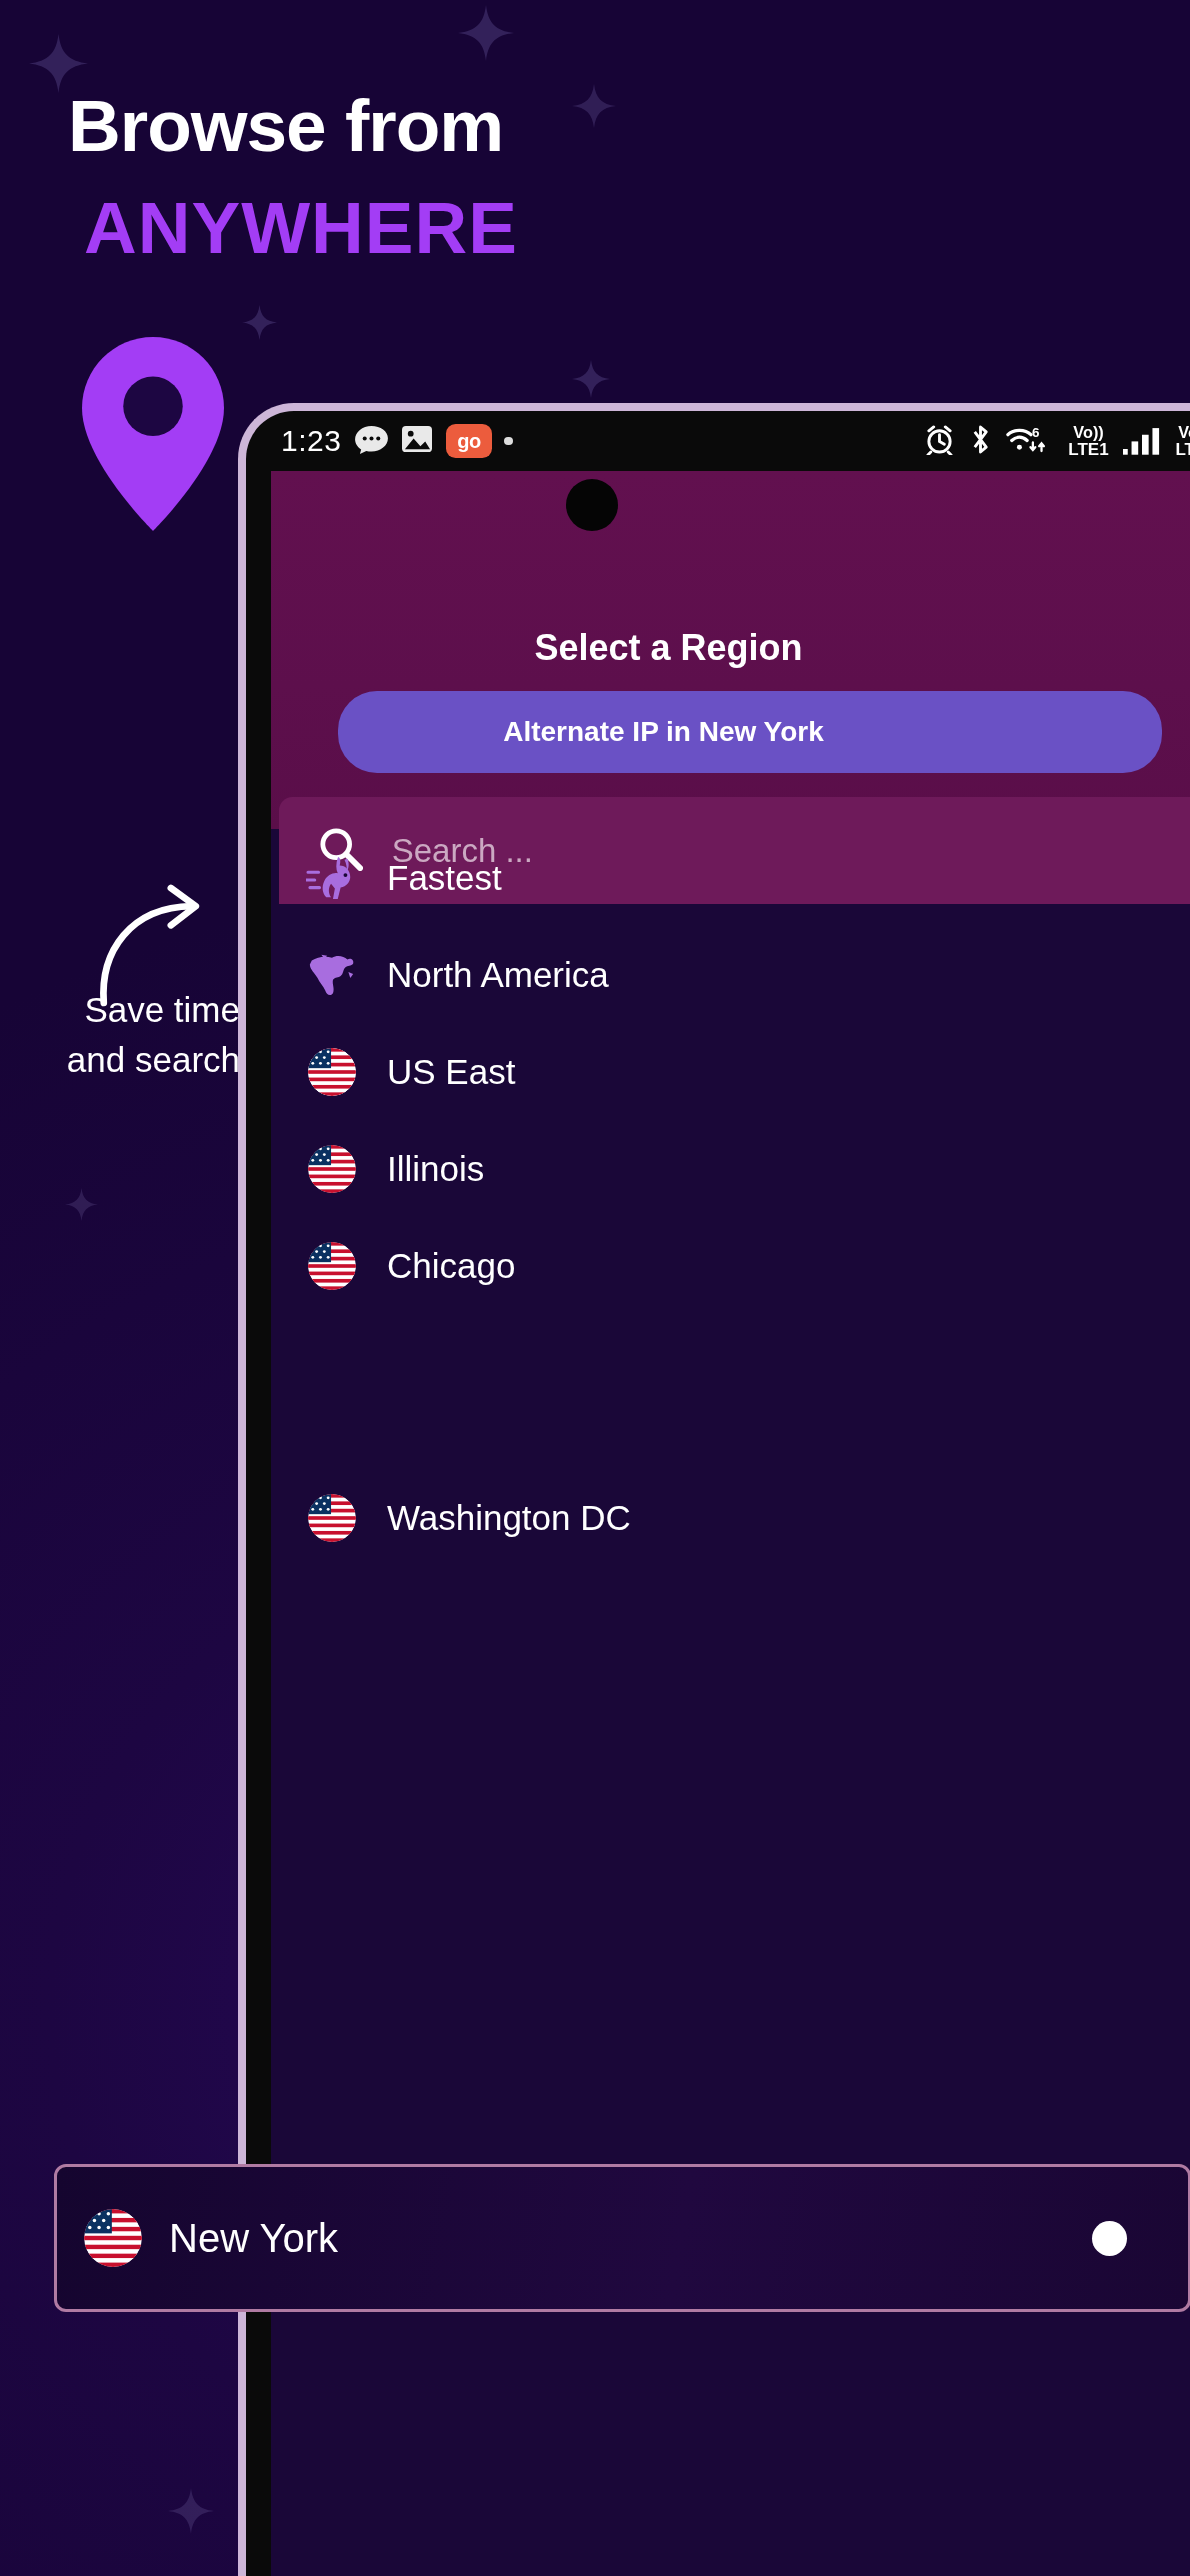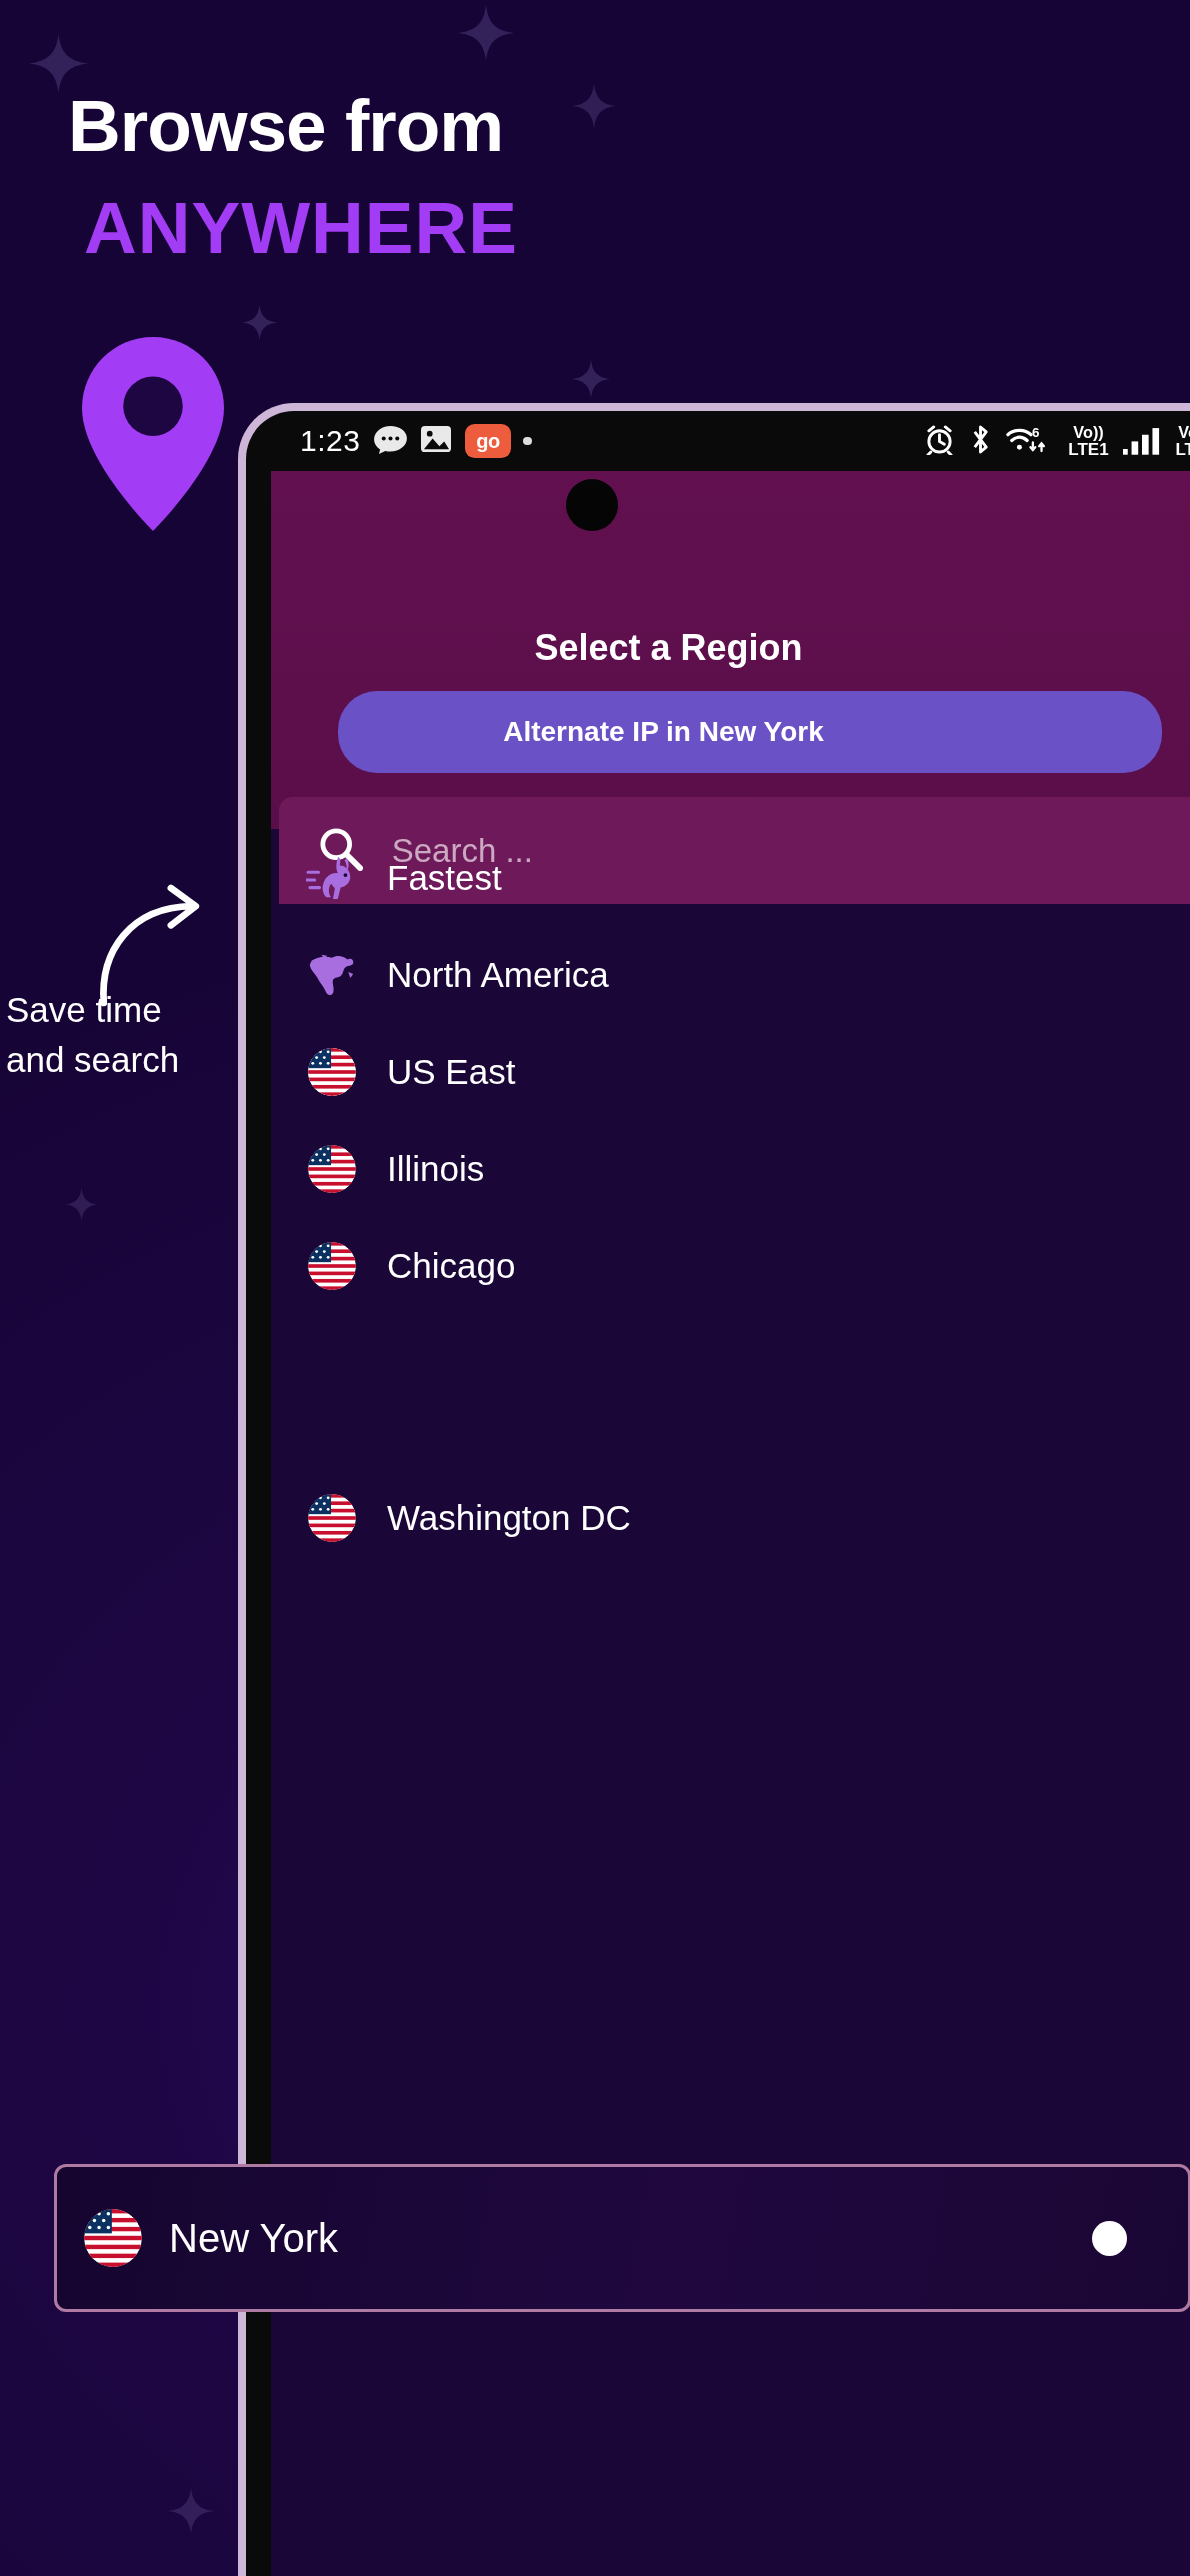--- a/index.html
+++ b/index.html
@@ -31,22 +31,22 @@
     font-size: 73px; font-weight: 800; color: #a33df5;
     letter-spacing: 1px; line-height: 1.05;
   }
 
   
   .pin { position: absolute; left: 82px; top: 337px; width: 142px; height: 194px; }
 
   
   .arrow { position: absolute; left: 75px; top: 882px; width: 163px; height: 125px; }
   .annot {
-    position: absolute; left: 6px; top: 985px; width: 222px;
-    text-align: left; color: #ffffff; font-size: 35px; font-weight: 400;
+    position: absolute; left: 18px; top: 985px; width: 222px;
+    text-align: right; color: #ffffff; font-size: 35px; font-weight: 400;
     line-height: 1.42;
   }
 
   
   .phone {
     position: absolute; left: 238px; top: 403px;
     width: 968px; height: 2174px;
     border-radius: 56px 0 0 0;
     background: #0a0a0a;
     border-left: 8.6px solid #cdb6d8;
@@ -57,21 +57,21 @@
     position: absolute; left: 25px; top: 60px; right: 0; bottom: 0;
     background: #1a0738;
     overflow: hidden;
   }
 
   
   .statusbar {
     position: absolute; left: 0; top: 0; width: 968px; height: 60px;
     display: flex; align-items: center; color: #fff;
   }
-  .sb-left { display: flex; align-items: center; gap: 12.5px; margin-left: 54px; }
+  .sb-left { display: flex; align-items: center; gap: 12.5px; margin-left: 35px; }
   .sb-time { font-size: 30px; font-weight: 400; letter-spacing: 0.5px; }
   .sb-right { display: flex; align-items: center; gap: 14.4px; position: absolute; right: 7.7px; }
   .sb-dot { width: 8.6px; height: 8.6px; border-radius: 50%; background: #ddd; }
   .go-badge {
     width: 46px; height: 34px; border-radius: 9.6px; background: #ec5c3d;
     color: #fff; font-size: 20px; font-weight: 700; display: flex;
     align-items: center; justify-content: center; letter-spacing: -0.5px;
   }
   .volte { font-size: 16.3px; line-height: 1; text-align: center; font-weight: 600; color:#fff;}
   .volte b { display: block; font-weight: 700; font-size: 17px; }

